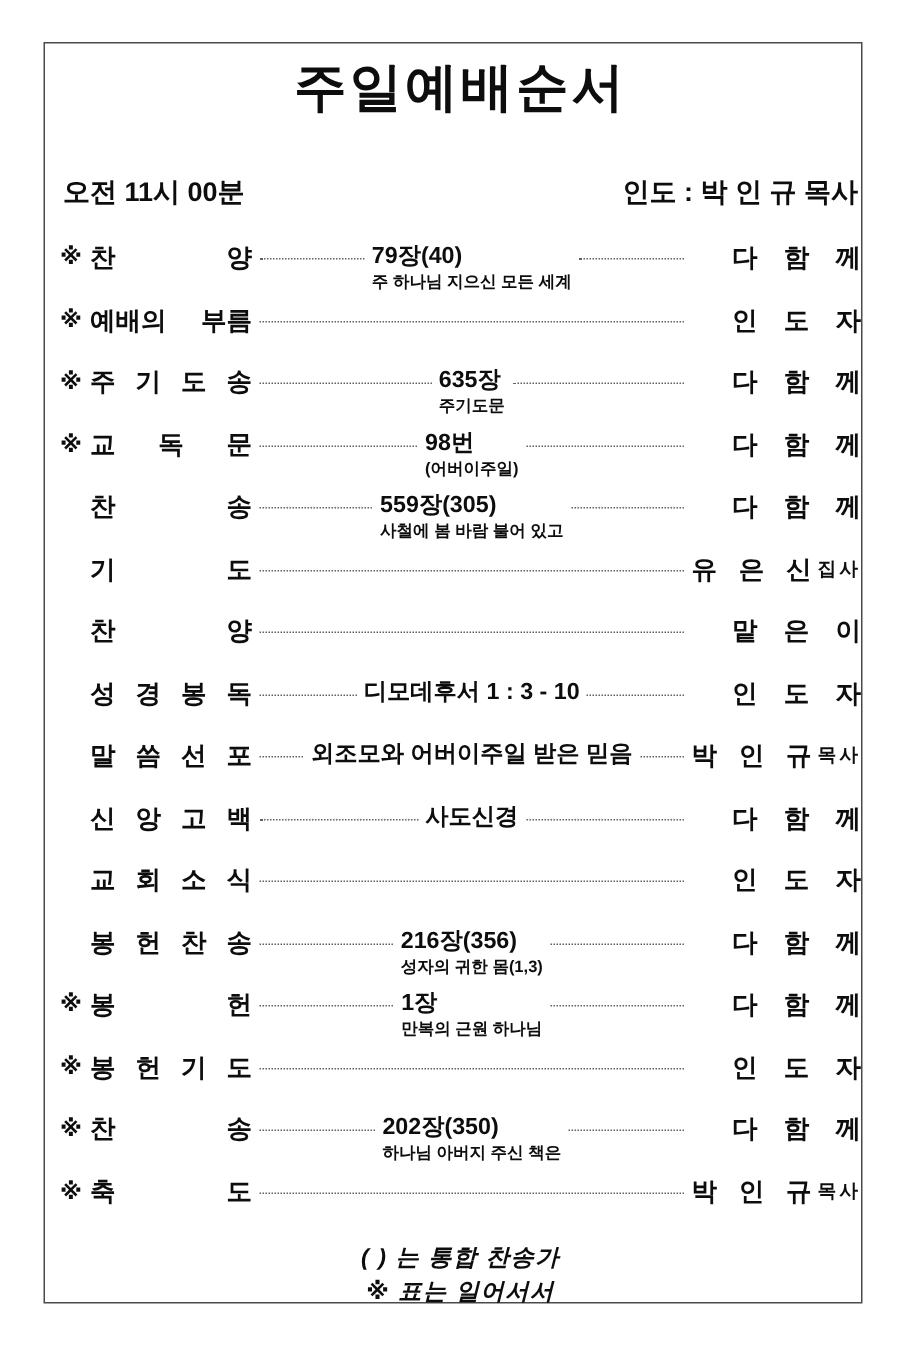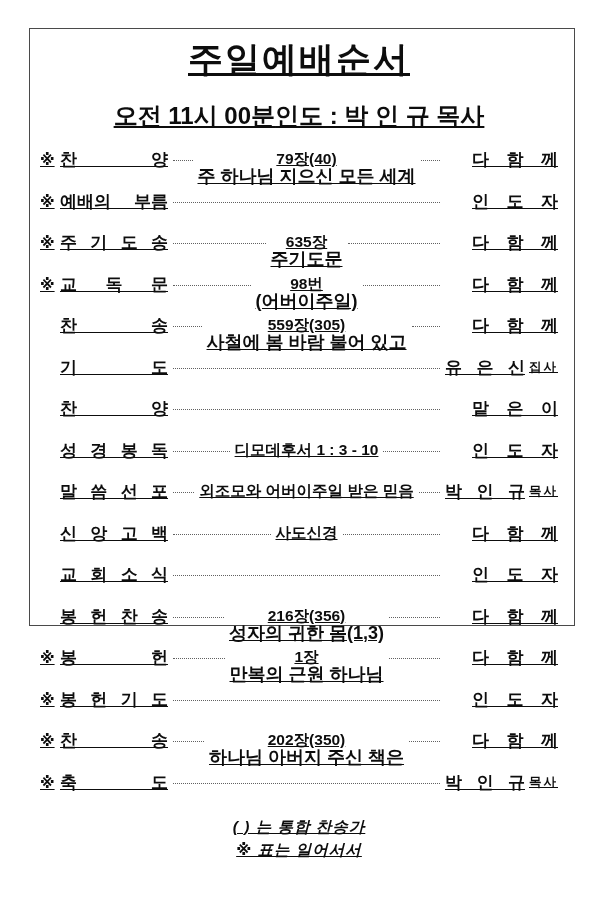--- a/index.html
+++ b/index.html
@@ -17,42 +17,41 @@
     width: 600px;
     height: 910px;
     background: #ffffff;
     overflow: hidden;
   }
   .sheet {
     position: absolute;
     left: 29px;
     top: 28px;
     width: 546px;
-    height: 598px;
+    height: 841px;
     box-sizing: border-box;
     border: 1.5px solid #4a4a4a;
     background: #ffffff;
-    padding: 0 16px 0 10px;
-    text-decoration: underline;
+    padding: 0 0 0 10px;
   }
   .title {
     margin-top: 11px;
     font-size: 35px;
     line-height: 38px;
     font-weight: bold;
     text-align: center;
     letter-spacing: 2px;
   }
   .subheader {
     display: flex;
-    justify-content: center;
+    justify-content: space-between;
     align-items: baseline;
-    margin-top: 28px;
+    margin-top: 40px;
     padding: 0 2px;
-    font-size: 24px;
+    font-size: 18px;
     line-height: 20px;
     font-weight: bold;
   }
   .rows {
     margin-top: 23px;
   }
   .row {
     display: flex;
     align-items: flex-start;
     height: 21px;
@@ -75,31 +74,31 @@
     white-space: nowrap;
   }
   .leader {
     flex: 1 1 0;
     height: 11px;
     border-bottom: 1.6px dotted #616161;
     margin: 0 5px;
     min-width: 8px;
   }
   .center-stack {
-    text-align: center;
+    text-align: left;
     flex: 0 0 auto;
     max-width: 272px;
   }
   .center-main {
     font-size: 15.5px;
     line-height: 20px;
     white-space: nowrap;
   }
   .center-sub {
-    font-size: 18px;
+    font-size: 11px;
     line-height: 15px;
     white-space: nowrap;
   }
   .party {
     width: 113px;
     flex: 0 0 113px;
     display: flex;
     align-items: flex-start;
     font-size: 17px;
     line-height: 21px;

